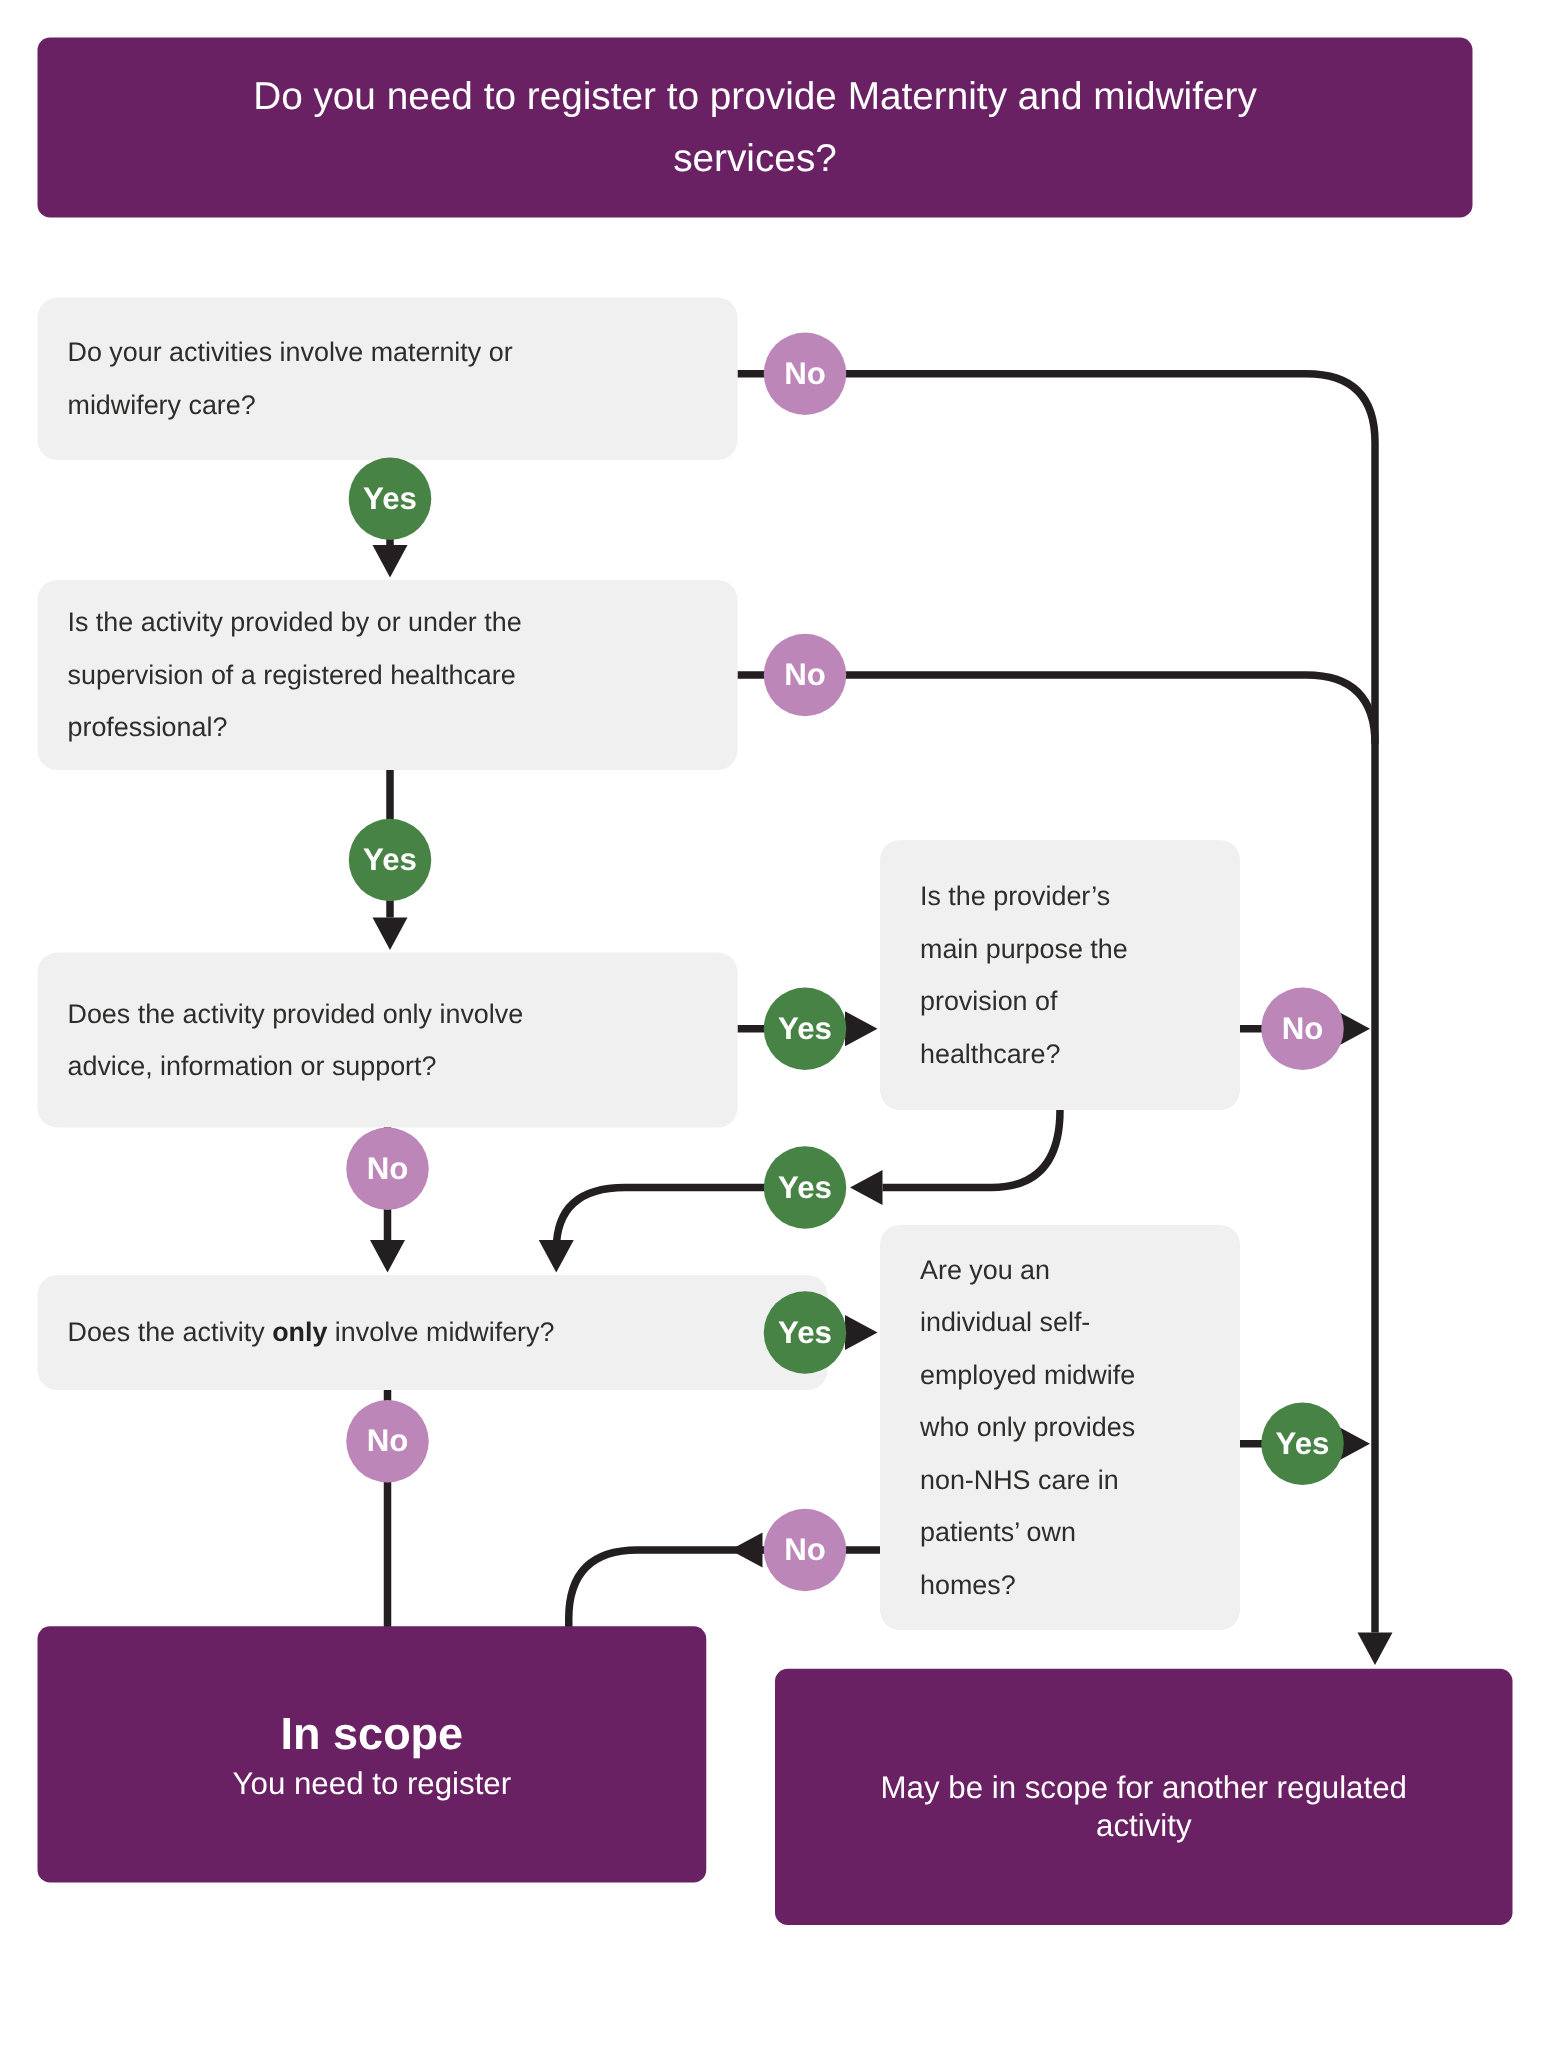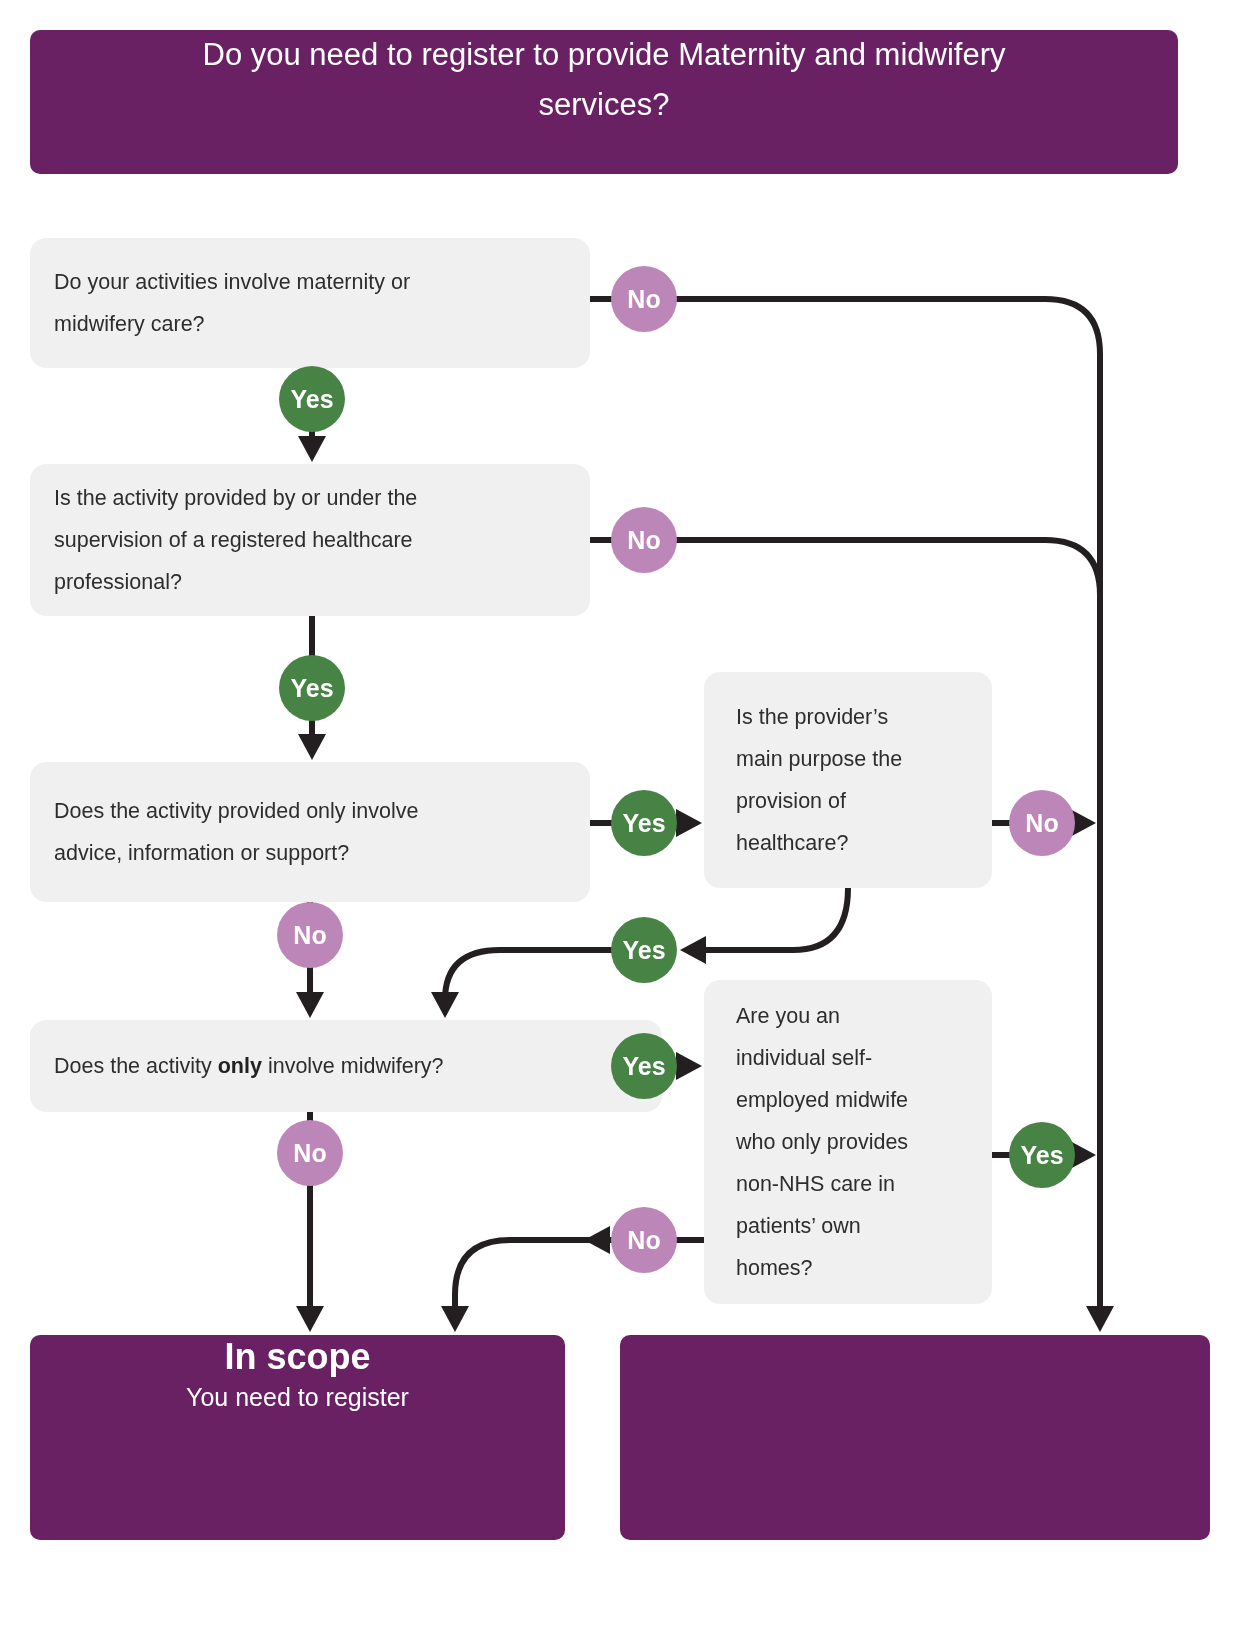--- a/index.html
+++ b/index.html
@@ -12,42 +12,42 @@
   html,body{margin:0;padding:0;background:#fff;}
   body{
     width:1240px;height:1640px;position:relative;
     font-family:"Liberation Sans", sans-serif;
     -webkit-font-smoothing:antialiased;
   }
   #canvas{position:absolute;left:0;top:0;width:1240px;height:1640px;}
   #wires{position:absolute;left:0;top:0;z-index:1;}
 
   .pbox{position:absolute;background:var(--purple);border-radius:10px;z-index:2;
-        display:flex;flex-direction:column;align-items:center;color:#fff;}
+        display:flex;flex-direction:column;align-items:center;justify-content:center;color:#fff;}
   .qbox{position:absolute;background:var(--boxgray);border-radius:16px;z-index:2;
         display:flex;align-items:center;box-sizing:border-box;}
   .qtxt{font-size:21.5px;line-height:42px;color:#2D2D2C;}
 
   #box-header{left:30px;top:30px;width:1148px;height:144px;}
   #box-header .htxt{font-size:31px;line-height:50px;font-weight:400;text-align:center;max-width:880px;}
 
   #box-q1{left:30px;top:238px;width:560px;height:130px;padding-left:24px;}
   #box-q2{left:30px;top:464px;width:560px;height:152px;padding-left:24px;}
   #box-q3{left:30px;top:762px;width:560px;height:140px;padding-left:24px;}
   #box-q4{left:30px;top:1020px;width:632px;height:92px;padding-left:24px;}
   #box-q1 .qtxt,#box-q2 .qtxt,#box-q3 .qtxt{max-width:432px;}
   #box-q4 .qtxt{max-width:520px;}
   #box-q4 b{font-weight:700;color:#222;}
 
   #box-qa{left:704px;top:672px;width:288px;height:216px;padding-left:32px;}
   #box-qa .qtxt{max-width:200px;}
   #box-qb{left:704px;top:980px;width:288px;height:324px;padding-left:32px;}
   #box-qb .qtxt{max-width:188px;}
 
-  #box-in{left:30px;top:1335px;width:535px;height:205px;}
+  #box-in{left:30px;top:1301px;width:535px;height:205px;}
   #box-out{left:620px;top:1335px;width:590px;height:205px;}
   .outcome-title{font-size:36px;font-weight:600;line-height:44px;}
   .outcome-sub{font-size:25px;line-height:32px;margin-top:2px;}
   .outcome-note{font-size:25px;line-height:31px;margin-top:16px;text-align:center;max-width:430px;}
 
   .badge{position:absolute;width:66px;height:66px;border-radius:50%;z-index:3;
          display:flex;align-items:center;justify-content:center;
          color:#fff;font-size:25px;font-weight:600;}
   .badge.yes{background:var(--green);}
   .badge.no{background:var(--pink);}
@@ -137,15 +137,16 @@
   <div class="badge no" id="b-no4">No</div>
   <div class="badge yes" id="b-yesb">Yes</div>
   <div class="badge no" id="b-noret">No</div>
 
   <div class="pbox" id="box-in">
     <div class="outcome-title">In scope</div>
     <div class="outcome-sub">You need to register</div>
   </div>
 
   <div class="pbox" id="box-out">
+    <div class="outcome-note">May be in scope for another regulated activity</div>
   </div>
 
 </div>
 
 </body></html>

